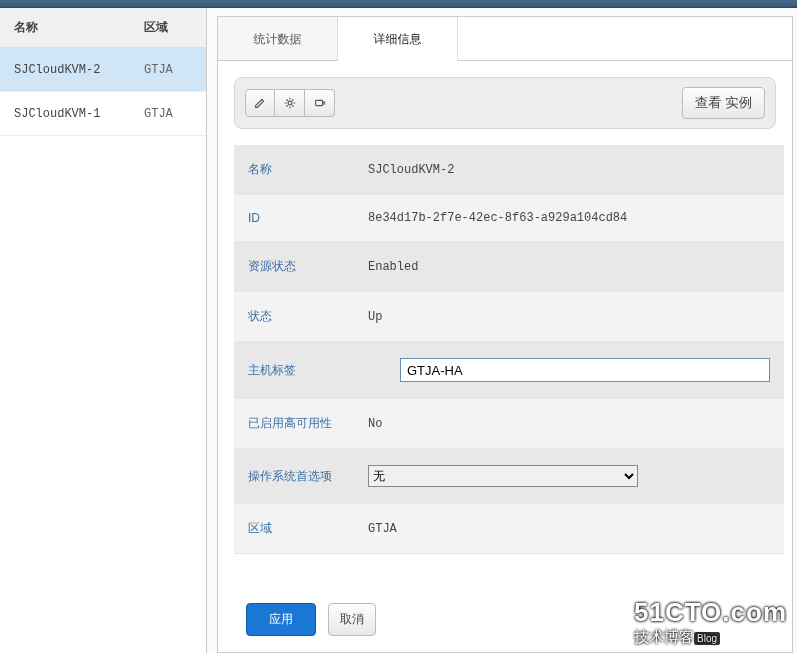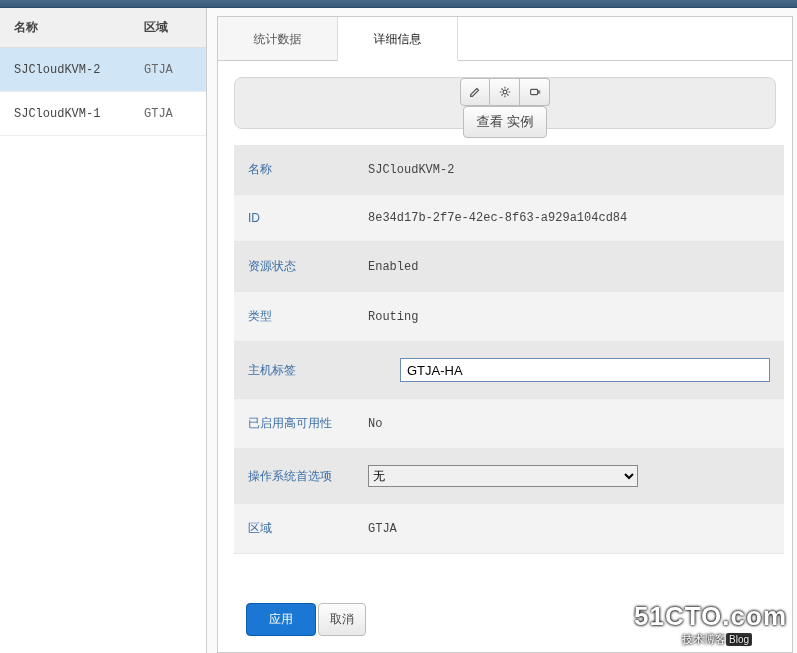--- a/index.html
+++ b/index.html
@@ -13,44 +13,44 @@
 .left-row { display: flex; height: 44px; align-items: center; border-bottom: 1px solid #eee; font-family: "Courier New", monospace; font-size: 12px; }
 .left-row.selected { background: #d0e6f6; }
 .left-row .col1 { width: 140px; padding-left: 14px; color: #444; }
 .left-row .col2 { flex: 1; padding-left: 4px; color: #666; overflow: hidden; }
 .right-panel { flex: 1; background: #fafafa; border-left: 0; padding: 0; position: relative; }
 .right-inner { background: #fff; border: 1px solid #ccc; margin: 8px 4px 0 10px; height: calc(100% - 8px); position: relative; }
 .tabs { display: flex; border-bottom: 1px solid #ccc; height: 44px; }
 .tab { width: 120px; text-align: center; line-height: 44px; color: #555; border-right: 1px solid #ddd; cursor: pointer; }
 .tab.active { background: #fff; font-weight: normal; color: #222; border-bottom: 1px solid #fff; margin-bottom: -1px; }
 .tab.inactive { background: #f6f6f6; }
-.toolbar { margin: 16px 16px 0 16px; background: #ededed; border: 1px solid #d6d6d6; border-radius: 8px; height: 52px; display: flex; align-items: center; padding: 0 10px; justify-content: space-between; flex-direction: column; }
+.toolbar { margin: 16px 16px 0 16px; background: #ededed; border: 1px solid #d6d6d6; border-radius: 8px; height: 52px; display: flex; align-items: center; padding: 0 10px; justify-content: space-between; }
 .toolbar-left { display: flex; gap: 0; }
 .icon-btn { width: 30px; height: 28px; background: linear-gradient(to bottom,#fdfdfd,#e8e8e8); border: 1px solid #bcbcbc; display: flex; align-items: center; justify-content: center; cursor: pointer; color: #555; }
 .icon-btn:first-child { border-radius: 4px 0 0 4px; }
 .icon-btn:last-child { border-radius: 0 4px 4px 0; }
 .icon-btn + .icon-btn { border-left: none; }
 .view-btn { background: linear-gradient(to bottom,#fdfdfd,#e8e8e8); border: 1px solid #bcbcbc; border-radius: 4px; padding: 6px 12px; cursor: pointer; color: #444; }
 .detail-scroll { margin: 16px 8px 0 16px; height: 420px; overflow-y: scroll; border: 0; }
 .detail-table { width: 100%; border-collapse: collapse; }
 .detail-table tr { border-bottom: 1px solid #e6e6e6; }
 .detail-table tr:nth-child(even) td { background: #f3f3f3; }
 .detail-table tr:nth-child(odd) td {background: #e8e8e8;}
 .detail-table tr:first-child td { background: #e8e8e8; }
 .detail-table td { padding: 16px 14px; vertical-align: middle; font-family: "Courier New", monospace; }
 .detail-table td.label { width: 140px; color: #3b6ea5; font-family: Arial, sans-serif; font-size: 12px; }
 .detail-table td.value { color: #444; font-size: 12px; }
 .text-input { width: 370px; height: 24px; border: 1px solid #6a8db5; padding: 2px 6px; font-family: Arial; font-size: 13px; background:#fff;margin-left:32px;}
 .select-input { width: 270px; height: 22px; border: 1px solid #888; background:#f0f0f0; font-size:12px; }
-.footer-btns { position: absolute; bottom: 16px; left: 28px; display: flex; gap: 2px; }
+.footer-btns { position: absolute; bottom: 16px; left: 28px; display: flex; gap: 12px; }
 .btn-primary { background: #1a77d4; color: #fff; border: 1px solid #0a5bb0; border-radius: 4px; padding: 7px 22px; cursor: pointer; font-size: 12px; }
 .btn-default { background: linear-gradient(to bottom,#fdfdfd,#e8e8e8); color: #444; border: 1px solid #bcbcbc; border-radius: 4px; padding: 7px 11px; cursor: pointer; font-size: 12px; }
 .watermark { position: absolute; right: 10px; bottom: 6px; text-align: left; color: #fff; text-shadow: 0 0 3px #000, 0 0 3px #000; pointer-events:none; font-family: Arial; }
 .watermark .big { font-size: 26px; font-weight: bold; letter-spacing: 1px; }
-.watermark .small { font-size: 11px; margin-left: 48px; }
+.watermark .small { font-size: 15px; }
 .watermark .blog { background:#333; color:#eee; font-size:10px; padding:1px 3px; border-radius:2px;}
 svg { width: 14px; height: 14px; }
 .detail-scroll::-webkit-scrollbar { width: 16px; }
 .detail-scroll::-webkit-scrollbar-track { background: #f0f0f0; }
 .detail-scroll::-webkit-scrollbar-thumb { background: #c4c4c4; border: 1px solid #aaa; }
 </style>
 </head>
 <body>
 
 <div class="topbar"></div>
@@ -109,22 +109,22 @@
               </tr>
           <tr>
                 <td class="label">ID</td>
                 <td class="value">8e34d17b-2f7e-42ec-8f63-a929a104cd84</td>
               </tr>
           <tr>
                 <td class="label">资源状态</td>
                 <td class="value">Enabled</td>
               </tr>
           <tr>
-                <td class="label">类型</td>
-                <td class="value">Routing</td>
+                <td class="label">状态</td>
+                <td class="value">Up</td>
               </tr>
           <tr>
                 <td class="label">主机标签</td>
                 <td class="value"><input class="text-input" value="GTJA-HA" style=""></td>
               </tr>
           <tr>
                 <td class="label">已启用高可用性</td>
                 <td class="value">No</td>
               </tr>
           <tr>

